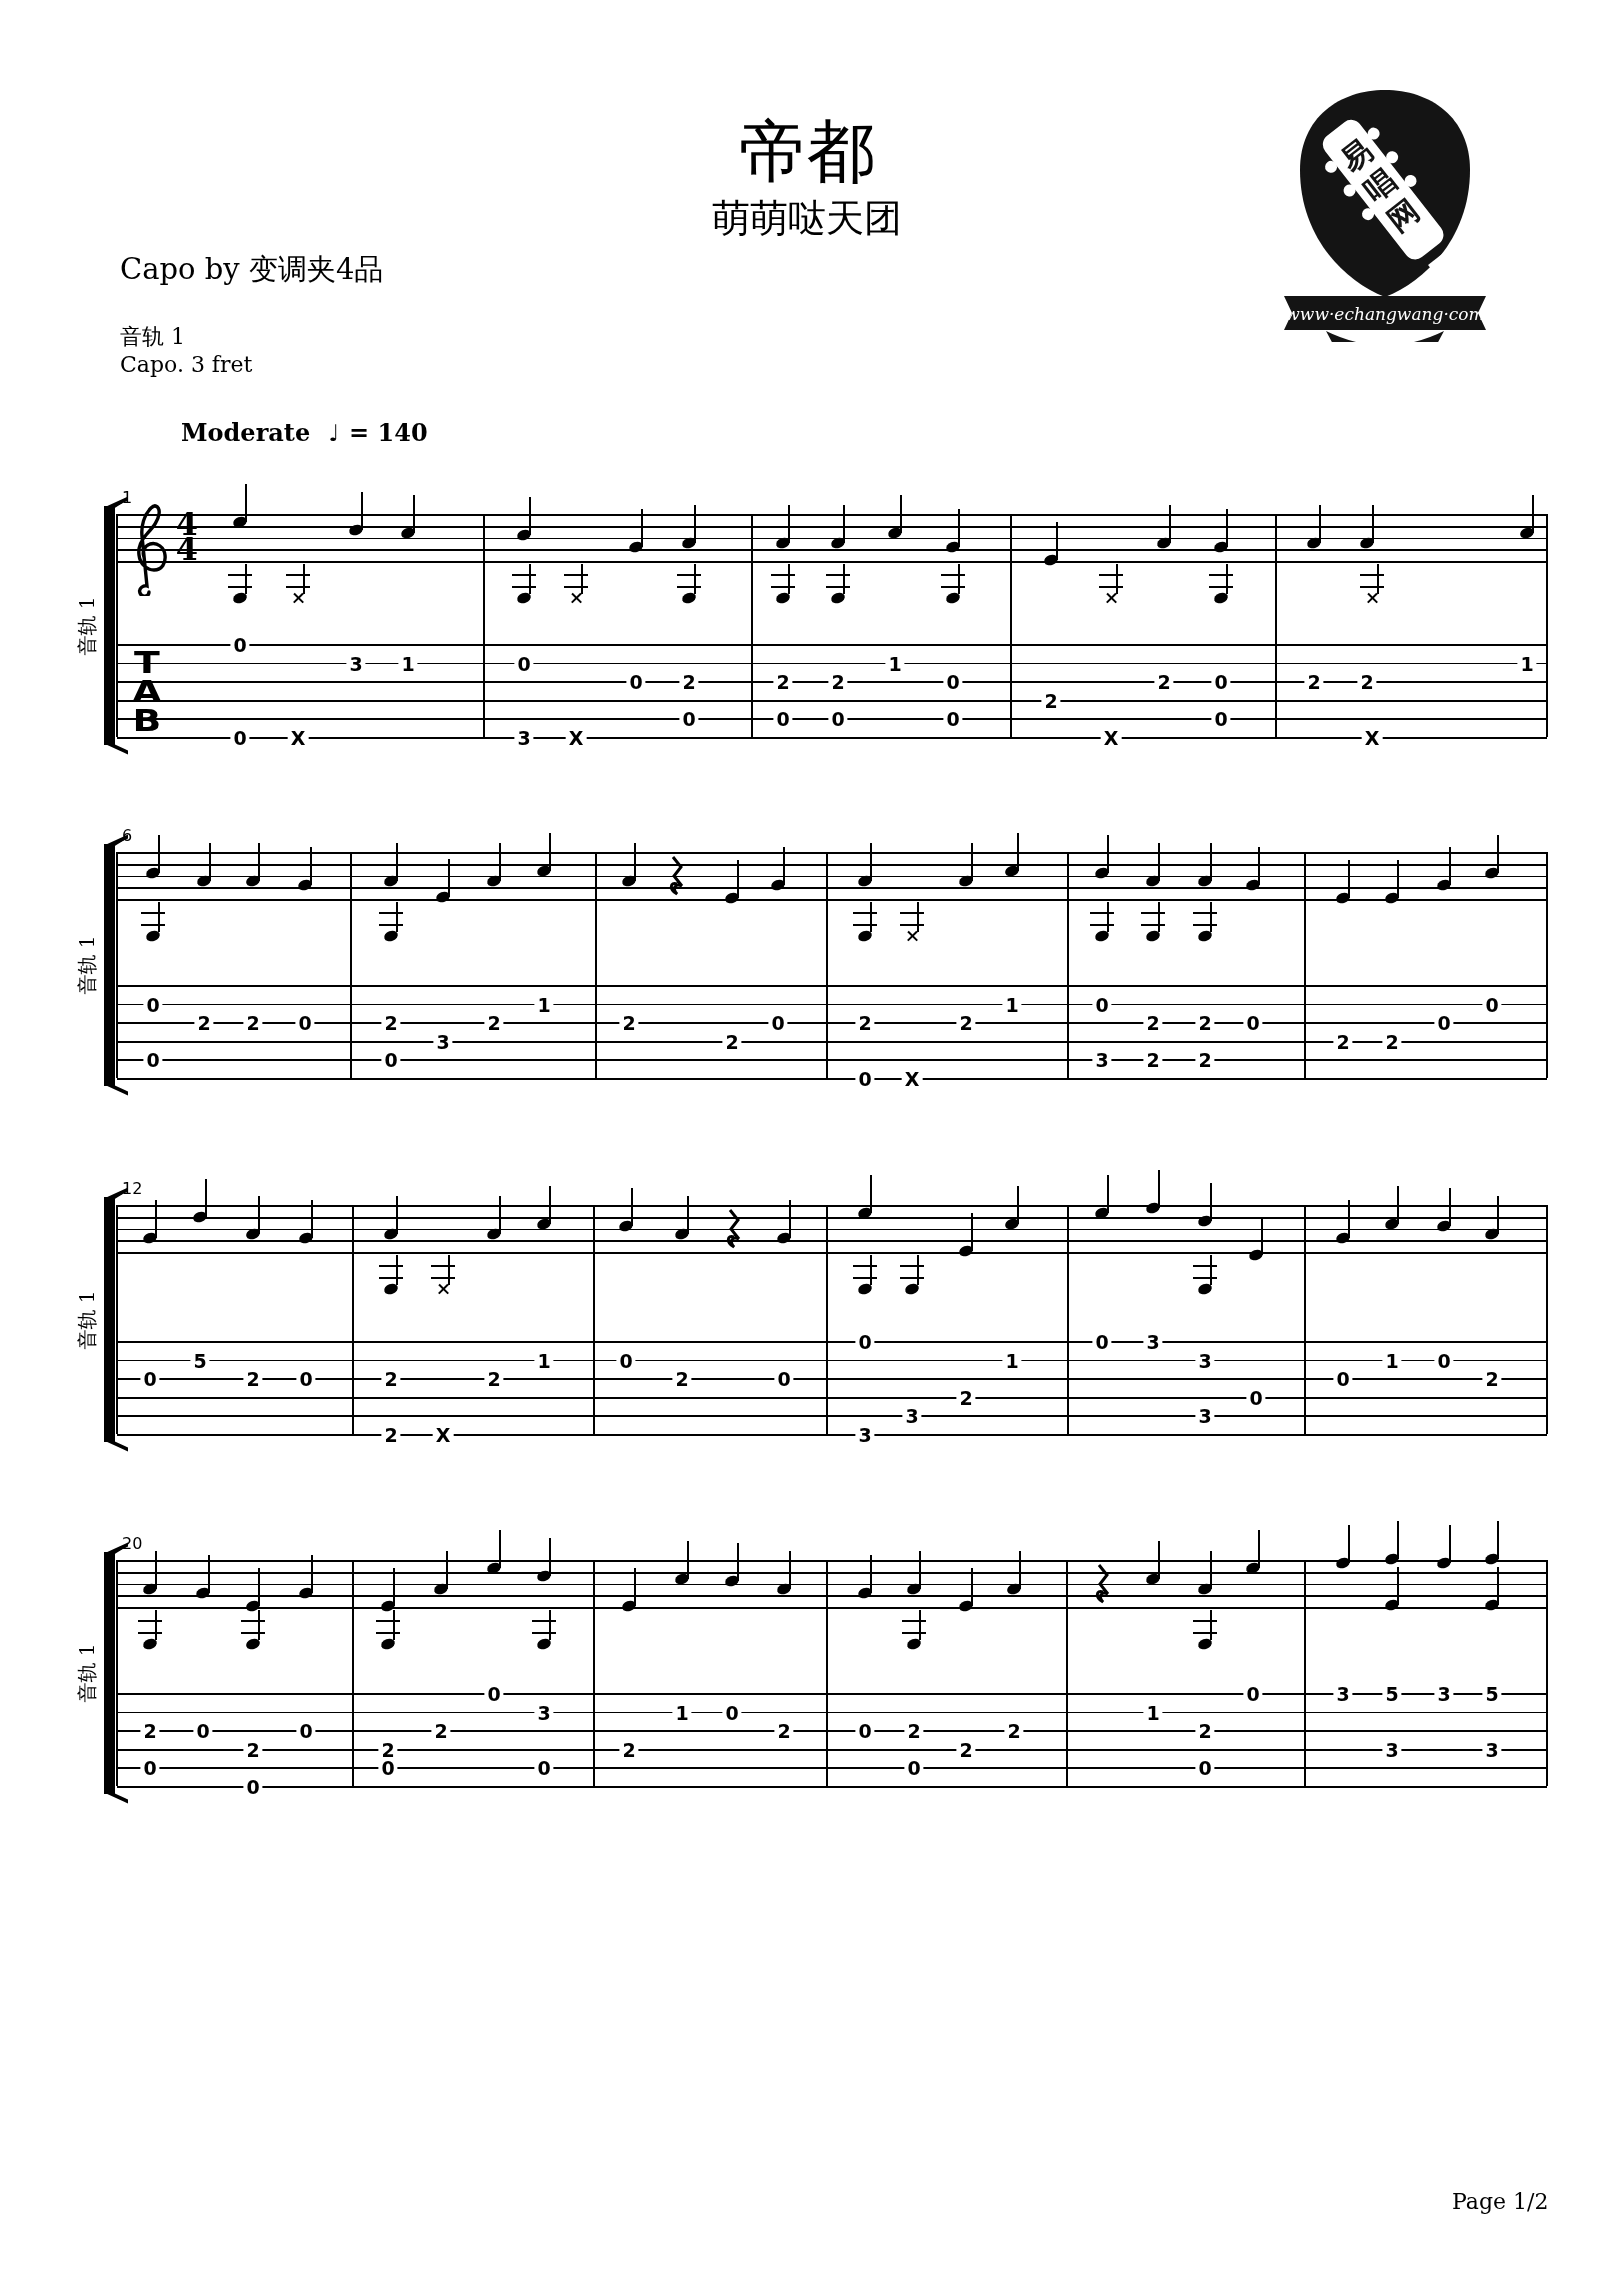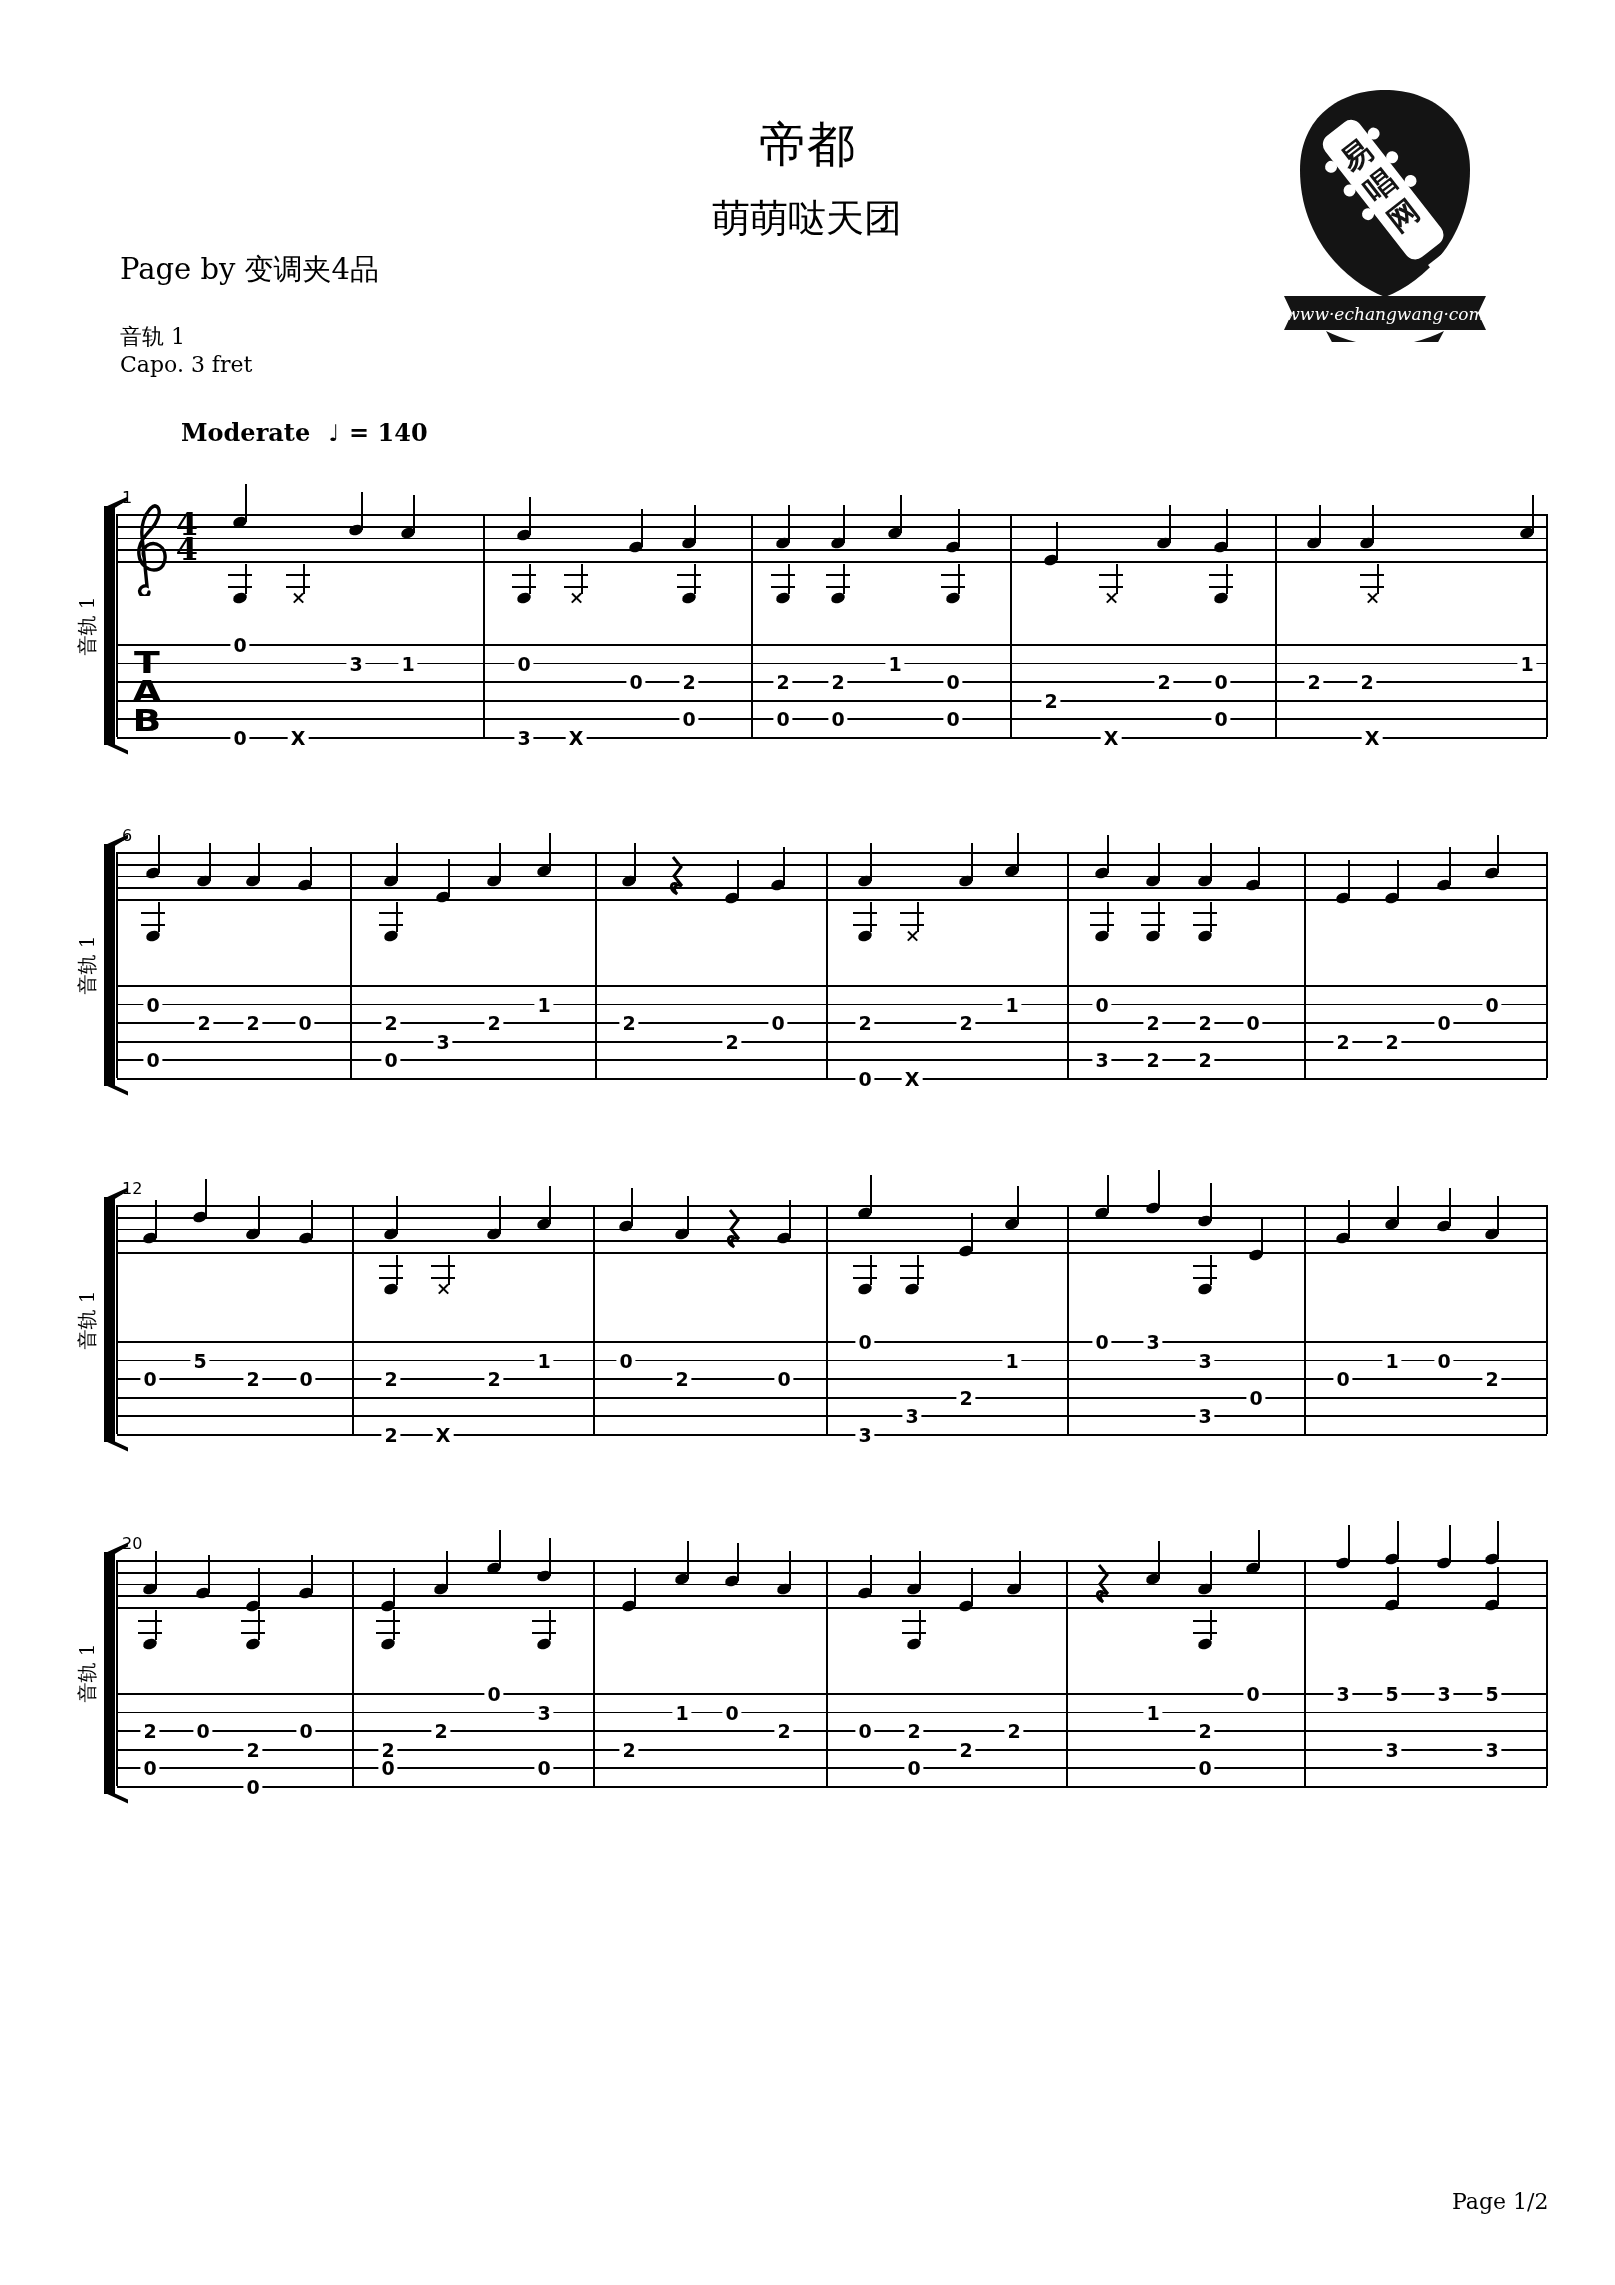--- a/index.html
+++ b/index.html
@@ -7,22 +7,22 @@
     position:relative;
     width:1615px;height:2285px;
     background:#ffffff;
     margin:0 auto;
     overflow:hidden;
     font-family:"DejaVu Serif","Liberation Serif",serif;
     color:#000;
   }
   .abs{position:absolute;}
   .title{
-    top:104px;left:807px;transform:translateX(-50%);
-    font-size:48px;line-height:80px;white-space:nowrap;
+    top:112px;left:807px;transform:translateX(-50%);
+    font-size:68px;line-height:80px;white-space:nowrap;
   }
   .subtitle{
     top:197px;left:807px;transform:translateX(-50%);
     font-size:38px;line-height:42px;white-space:nowrap;
   }
   .credit{top:250px;left:120px;font-size:29px;white-space:nowrap;}
   .track{top:322px;left:120px;font-size:22px;white-space:nowrap;}
   .capo{top:352px;left:120px;font-size:22px;white-space:nowrap;}
   .tempo{top:418px;left:181px;font-size:24px;font-weight:bold;white-space:nowrap;}
   .tempo .tnote{font-family:"DejaVu Sans",sans-serif;font-size:23px;padding:0 10px 0 18px;}
@@ -64,21 +64,21 @@
   .ledger{position:absolute;width:24px;height:1.8px;background:#000;transform:translateX(-50%);}
   .xbar{position:absolute;width:13px;height:2.4px;background:#000;}
 </style>
 </head>
 <body>
 
 <div class="page">
 
   <div class="abs title">帝都</div>
   <div class="abs subtitle">萌萌哒天团</div>
-  <div class="abs credit">Page by 变调夹4品</div>
+  <div class="abs credit">Capo by 变调夹4品</div>
   <div class="abs track">音轨 1</div>
   <div class="abs capo">Capo. 3 fret</div>
   <div class="abs tempo">
     <span>Moderate</span><span class="tnote">♩</span><span>= 140</span>
   </div>
 
   <svg class="abs" style="top:84px;left:1278px;" width="214" height="258" viewBox="0 0 214 258">
     <path fill="#141414" d="M107,6 C152,6 192,33 192,86 C192,151 150,196 107,213 C64,196 22,151 22,86 C22,33 62,6 107,6 Z"></path>
     <g transform="rotate(-38 107 108)">
       <rect x="85" y="28" width="44" height="154" rx="11" fill="#ffffff"></rect>

